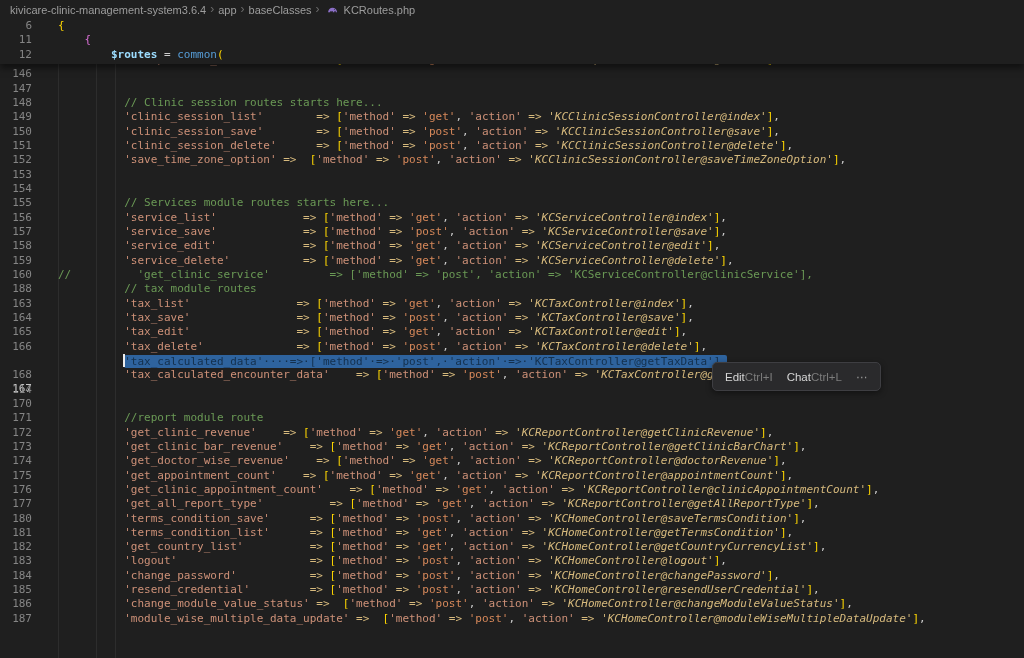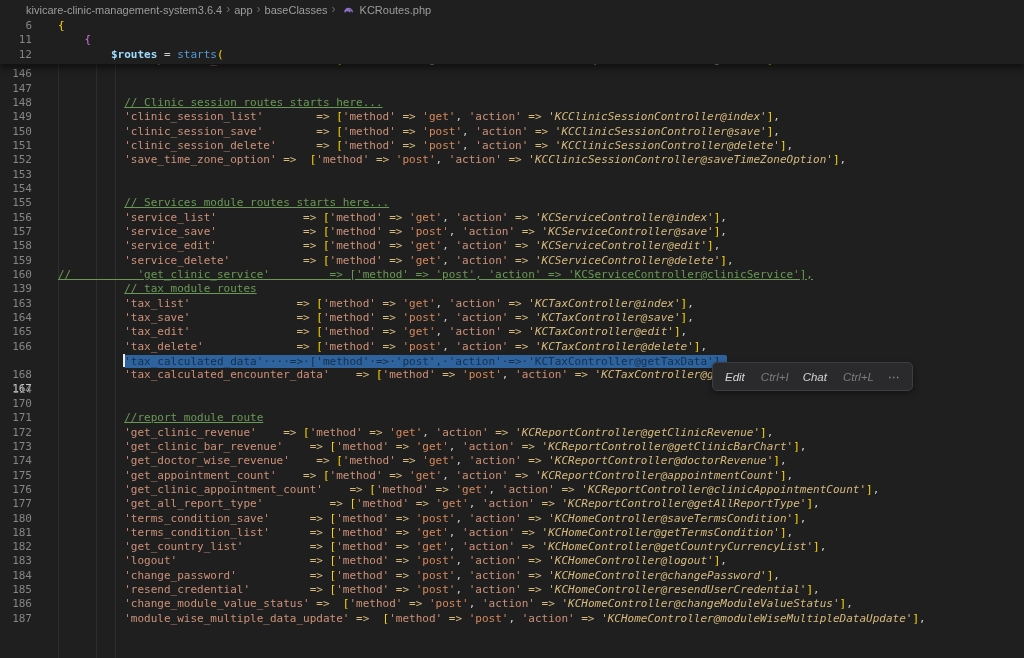--- a/index.html
+++ b/index.html
@@ -7,21 +7,21 @@
   body {
     background: #1f1f1f;
     position: relative;
     font-family: "DejaVu Sans Mono", monospace;
   }
 
   
   .breadcrumb {
     position: absolute; top: 0; left: 0; right: 0; height: 19px;
     display: flex; align-items: center; gap: 4px;
-    padding-left: 26px;
+    padding-left: 10px;
     font-family: "Liberation Sans", sans-serif;
     font-size: 11px; color: #9d9d9d;
     background: #1f1f1f; z-index: 6;
   }
   .crumb { cursor: pointer; }
   .crumb-sep { color: #6a6a6a; font-size: 12px; line-height: 11px; }
   .file-icon { display: inline-block; width: 13px; height: 13px; margin: 0 1px 0 2px; vertical-align: middle; }
 
   
   .sticky {
@@ -42,21 +42,21 @@
   }
   .ln.active { color: #c6c6c6; margin-top: 28px; }
   .code { flex: none; padding-left: 26px; }
 
   .c-str { color: #ce9178; }
   .c-val { color: #d6885a; }
   .c-op  { color: #d7ba7d; }
   .c-ctrl{ color: #d7ba7d; font-style: italic; }
   .c-brk { color: #ffd700; }
   .c-pun { color: #cccccc; }
-  .c-com { color: #6a9955; text-decoration: underline; }
+  .c-com { color: #6a9955; }
   .c-var { color: #9cdcfe; font-weight: bold; }
   .c-kw  { color: #569cd6; }
   .c-brc2{ color: #da70d6; }
   .c-ws  { color: #808080; }
 
   
   .code-area { position: absolute; top: 53px; left: 0; right: 0; z-index: 1; }
   .indent-guide {
     position: absolute; top: 61px; bottom: 0; width: 1px;
     background: #2d2d2d; z-index: 0;
@@ -74,21 +74,21 @@
   }
 
   
   .inline-toolbar {
     position: absolute; left: 712px; top: 362px; height: 29px; z-index: 10;
     background: #2a2a2c; border: 1px solid #3e3e42; border-radius: 5px;
     box-shadow: 0 2px 6px rgba(0,0,0,.45);
     display: flex; align-items: center; gap: 14px; padding: 0 12px;
     font-family: "Liberation Sans", sans-serif; font-size: 11.5px;
   }
-  .tb-group { display: flex; align-items: flex-start; gap: 16px; cursor: pointer; font-style: italic; }
+  .tb-group { display: flex; align-items: flex-start; gap: 0; cursor: pointer; }
   .tb-label { color: #d6d6d6; }
   .tb-kbd { color: #7c7c7c; }
   .tb-more { color: #9a9a9a; letter-spacing: 1px; cursor: pointer; }
 </style>
 </head>
 <body>
 
 <div class="indent-guide" style="left:58px"></div>
 <div class="indent-guide" style="left:96px"></div>
 <div class="indent-guide" style="left:115px"></div>
@@ -103,21 +103,21 @@
     <div class="row"><div class="ln">151</div><div class="code"><span class="c-ws">          </span><span class="c-str">'clinic_session_delete'</span><span class="c-ws">      </span><span class="c-op">=&gt;</span><span class="c-ws"> </span><span class="c-brk">[</span><span class="c-str">'method'</span><span class="c-ws"> </span><span class="c-op">=&gt;</span><span class="c-ws"> </span><span class="c-val">'post'</span><span class="c-pun">,</span><span class="c-ws"> </span><span class="c-str">'action'</span><span class="c-ws"> </span><span class="c-op">=&gt;</span><span class="c-ws"> </span><span class="c-ctrl">'KCClinicSessionController@delete'</span><span class="c-brk">]</span><span class="c-pun">,</span></div></div>
     <div class="row"><div class="ln">152</div><div class="code"><span class="c-ws">          </span><span class="c-str">'save_time_zone_option'</span><span class="c-ws"> </span><span class="c-op">=&gt;</span><span class="c-ws">  </span><span class="c-brk">[</span><span class="c-str">'method'</span><span class="c-ws"> </span><span class="c-op">=&gt;</span><span class="c-ws"> </span><span class="c-val">'post'</span><span class="c-pun">,</span><span class="c-ws"> </span><span class="c-str">'action'</span><span class="c-ws"> </span><span class="c-op">=&gt;</span><span class="c-ws"> </span><span class="c-ctrl">'KCClinicSessionController@saveTimeZoneOption'</span><span class="c-brk">]</span><span class="c-pun">,</span></div></div>
     <div class="row"><div class="ln">153</div><div class="code"></div></div>
     <div class="row"><div class="ln">154</div><div class="code"></div></div>
     <div class="row"><div class="ln">155</div><div class="code"><span class="c-ws">          </span><span class="c-com">// Services module routes starts here...</span></div></div>
     <div class="row"><div class="ln">156</div><div class="code"><span class="c-ws">          </span><span class="c-str">'service_list'</span><span class="c-ws">             </span><span class="c-op">=&gt;</span><span class="c-ws"> </span><span class="c-brk">[</span><span class="c-str">'method'</span><span class="c-ws"> </span><span class="c-op">=&gt;</span><span class="c-ws"> </span><span class="c-val">'get'</span><span class="c-pun">,</span><span class="c-ws"> </span><span class="c-str">'action'</span><span class="c-ws"> </span><span class="c-op">=&gt;</span><span class="c-ws"> </span><span class="c-ctrl">'KCServiceController@index'</span><span class="c-brk">]</span><span class="c-pun">,</span></div></div>
     <div class="row"><div class="ln">157</div><div class="code"><span class="c-ws">          </span><span class="c-str">'service_save'</span><span class="c-ws">             </span><span class="c-op">=&gt;</span><span class="c-ws"> </span><span class="c-brk">[</span><span class="c-str">'method'</span><span class="c-ws"> </span><span class="c-op">=&gt;</span><span class="c-ws"> </span><span class="c-val">'post'</span><span class="c-pun">,</span><span class="c-ws"> </span><span class="c-str">'action'</span><span class="c-ws"> </span><span class="c-op">=&gt;</span><span class="c-ws"> </span><span class="c-ctrl">'KCServiceController@save'</span><span class="c-brk">]</span><span class="c-pun">,</span></div></div>
     <div class="row"><div class="ln">158</div><div class="code"><span class="c-ws">          </span><span class="c-str">'service_edit'</span><span class="c-ws">             </span><span class="c-op">=&gt;</span><span class="c-ws"> </span><span class="c-brk">[</span><span class="c-str">'method'</span><span class="c-ws"> </span><span class="c-op">=&gt;</span><span class="c-ws"> </span><span class="c-val">'get'</span><span class="c-pun">,</span><span class="c-ws"> </span><span class="c-str">'action'</span><span class="c-ws"> </span><span class="c-op">=&gt;</span><span class="c-ws"> </span><span class="c-ctrl">'KCServiceController@edit'</span><span class="c-brk">]</span><span class="c-pun">,</span></div></div>
     <div class="row"><div class="ln">159</div><div class="code"><span class="c-ws">          </span><span class="c-str">'service_delete'</span><span class="c-ws">           </span><span class="c-op">=&gt;</span><span class="c-ws"> </span><span class="c-brk">[</span><span class="c-str">'method'</span><span class="c-ws"> </span><span class="c-op">=&gt;</span><span class="c-ws"> </span><span class="c-val">'get'</span><span class="c-pun">,</span><span class="c-ws"> </span><span class="c-str">'action'</span><span class="c-ws"> </span><span class="c-op">=&gt;</span><span class="c-ws"> </span><span class="c-ctrl">'KCServiceController@delete'</span><span class="c-brk">]</span><span class="c-pun">,</span></div></div>
     <div class="row"><div class="ln">160</div><div class="code"><span class="c-ws"></span><span class="c-com">//          'get_clinic_service'         =&gt; ['method' =&gt; 'post', 'action' =&gt; 'KCServiceController@clinicService'],</span></div></div>
-    <div class="row"><div class="ln">139</div><div class="code"><span class="c-ws">          </span><span class="c-com">// tax module routes</span></div></div>
+    <div class="row"><div class="ln">188</div><div class="code"><span class="c-ws">          </span><span class="c-com">// tax module routes</span></div></div>
     <div class="row"><div class="ln">163</div><div class="code"><span class="c-ws">          </span><span class="c-str">'tax_list'</span><span class="c-ws">                </span><span class="c-op">=&gt;</span><span class="c-ws"> </span><span class="c-brk">[</span><span class="c-str">'method'</span><span class="c-ws"> </span><span class="c-op">=&gt;</span><span class="c-ws"> </span><span class="c-val">'get'</span><span class="c-pun">,</span><span class="c-ws"> </span><span class="c-str">'action'</span><span class="c-ws"> </span><span class="c-op">=&gt;</span><span class="c-ws"> </span><span class="c-ctrl">'KCTaxController@index'</span><span class="c-brk">]</span><span class="c-pun">,</span></div></div>
     <div class="row"><div class="ln">164</div><div class="code"><span class="c-ws">          </span><span class="c-str">'tax_save'</span><span class="c-ws">                </span><span class="c-op">=&gt;</span><span class="c-ws"> </span><span class="c-brk">[</span><span class="c-str">'method'</span><span class="c-ws"> </span><span class="c-op">=&gt;</span><span class="c-ws"> </span><span class="c-val">'post'</span><span class="c-pun">,</span><span class="c-ws"> </span><span class="c-str">'action'</span><span class="c-ws"> </span><span class="c-op">=&gt;</span><span class="c-ws"> </span><span class="c-ctrl">'KCTaxController@save'</span><span class="c-brk">]</span><span class="c-pun">,</span></div></div>
     <div class="row"><div class="ln">165</div><div class="code"><span class="c-ws">          </span><span class="c-str">'tax_edit'</span><span class="c-ws">                </span><span class="c-op">=&gt;</span><span class="c-ws"> </span><span class="c-brk">[</span><span class="c-str">'method'</span><span class="c-ws"> </span><span class="c-op">=&gt;</span><span class="c-ws"> </span><span class="c-val">'get'</span><span class="c-pun">,</span><span class="c-ws"> </span><span class="c-str">'action'</span><span class="c-ws"> </span><span class="c-op">=&gt;</span><span class="c-ws"> </span><span class="c-ctrl">'KCTaxController@edit'</span><span class="c-brk">]</span><span class="c-pun">,</span></div></div>
     <div class="row"><div class="ln">166</div><div class="code"><span class="c-ws">          </span><span class="c-str">'tax_delete'</span><span class="c-ws">              </span><span class="c-op">=&gt;</span><span class="c-ws"> </span><span class="c-brk">[</span><span class="c-str">'method'</span><span class="c-ws"> </span><span class="c-op">=&gt;</span><span class="c-ws"> </span><span class="c-val">'post'</span><span class="c-pun">,</span><span class="c-ws"> </span><span class="c-str">'action'</span><span class="c-ws"> </span><span class="c-op">=&gt;</span><span class="c-ws"> </span><span class="c-ctrl">'KCTaxController@delete'</span><span class="c-brk">]</span><span class="c-pun">,</span></div></div>
     <div class="row"><div class="ln active">167</div><div class="code"><span class="c-ws">          </span><span class="caret"></span><span class="sel">'tax_calculated_data'····=&gt;·['method'·=&gt;·'post',·'action'·=&gt;·'KCTaxController@getTaxData'],</span></div></div>
     <div class="row"><div class="ln">168</div><div class="code"><span class="c-ws">          </span><span class="c-str">'tax_calculated_encounter_data'</span><span class="c-ws">    </span><span class="c-op">=&gt;</span><span class="c-ws"> </span><span class="c-brk">[</span><span class="c-str">'method'</span><span class="c-ws"> </span><span class="c-op">=&gt;</span><span class="c-ws"> </span><span class="c-val">'post'</span><span class="c-pun">,</span><span class="c-ws"> </span><span class="c-str">'action'</span><span class="c-ws"> </span><span class="c-op">=&gt;</span><span class="c-ws"> </span><span class="c-ctrl">'KCTaxController@getEncounterTaxData'</span><span class="c-brk">]</span><span class="c-pun">,</span></div></div>
     <div class="row"><div class="ln">114</div><div class="code"></div></div>
     <div class="row"><div class="ln">170</div><div class="code"></div></div>
     <div class="row"><div class="ln">171</div><div class="code"><span class="c-ws">          </span><span class="c-com">//report module route</span></div></div>
     <div class="row"><div class="ln">172</div><div class="code"><span class="c-ws">          </span><span class="c-str">'get_clinic_revenue'</span><span class="c-ws">    </span><span class="c-op">=&gt;</span><span class="c-ws"> </span><span class="c-brk">[</span><span class="c-str">'method'</span><span class="c-ws"> </span><span class="c-op">=&gt;</span><span class="c-ws"> </span><span class="c-val">'get'</span><span class="c-pun">,</span><span class="c-ws"> </span><span class="c-str">'action'</span><span class="c-ws"> </span><span class="c-op">=&gt;</span><span class="c-ws"> </span><span class="c-ctrl">'KCReportController@getClinicRevenue'</span><span class="c-brk">]</span><span class="c-pun">,</span></div></div>
@@ -146,21 +146,21 @@
     <span class="file-icon"><svg viewBox="0 0 16 16" width="13" height="13">
         <path fill="#8b6fc7" d="M2.6 11.2c.1-3.1 2.4-5.5 5.5-5.5 2.6 0 4.8 1.7 5.2 4.2l.3 1.6h-1.7l-.1-1.2c0-.4-.3-.7-.7-.7s-.7.3-.7.7v1.2H8.3V9.9c-.6.3-1.2.5-1.9.5-.5 0-.9-.1-1.3-.2v1.3H2.6z"></path>
         <circle fill="#1f1f1f" cx="10.3" cy="8" r="0.6"></circle>
       </svg></span>
     <span class="crumb">KCRoutes.php</span>
   </nav>
 
 <div class="sticky" id="sticky">
     <div class="row"><div class="ln">6</div><div class="code"><span class="c-ws"></span><span class="c-brk">{</span></div></div>
     <div class="row"><div class="ln">11</div><div class="code"><span class="c-ws">    </span><span class="c-brc2">{</span></div></div>
-    <div class="row"><div class="ln">12</div><div class="code"><span class="c-ws">        </span><span class="c-var">$routes</span><span class="c-pun"> = </span><span class="c-kw">starts</span><span class="c-brk">(</span></div></div>
+    <div class="row"><div class="ln">12</div><div class="code"><span class="c-ws">        </span><span class="c-var">$routes</span><span class="c-pun"> = </span><span class="c-kw">common</span><span class="c-brk">(</span></div></div>
   </div>
 
 <div class="inline-toolbar">
   <span class="tb-group">
     <span class="tb-label">Edit</span>
     <span class="tb-kbd">Ctrl+I</span>
   </span>
   <span class="tb-group">
     <span class="tb-label">Chat</span>
     <span class="tb-kbd">Ctrl+L</span>

